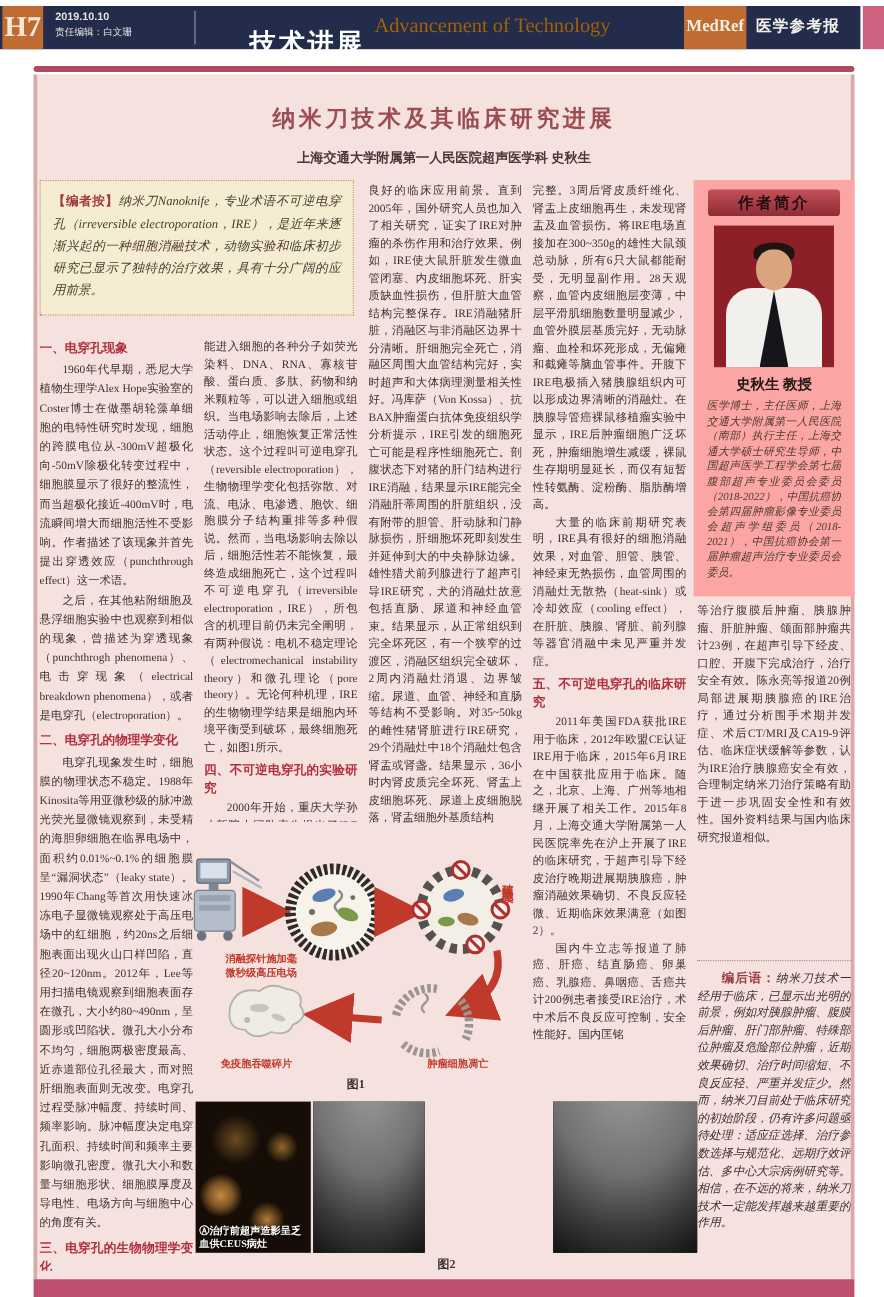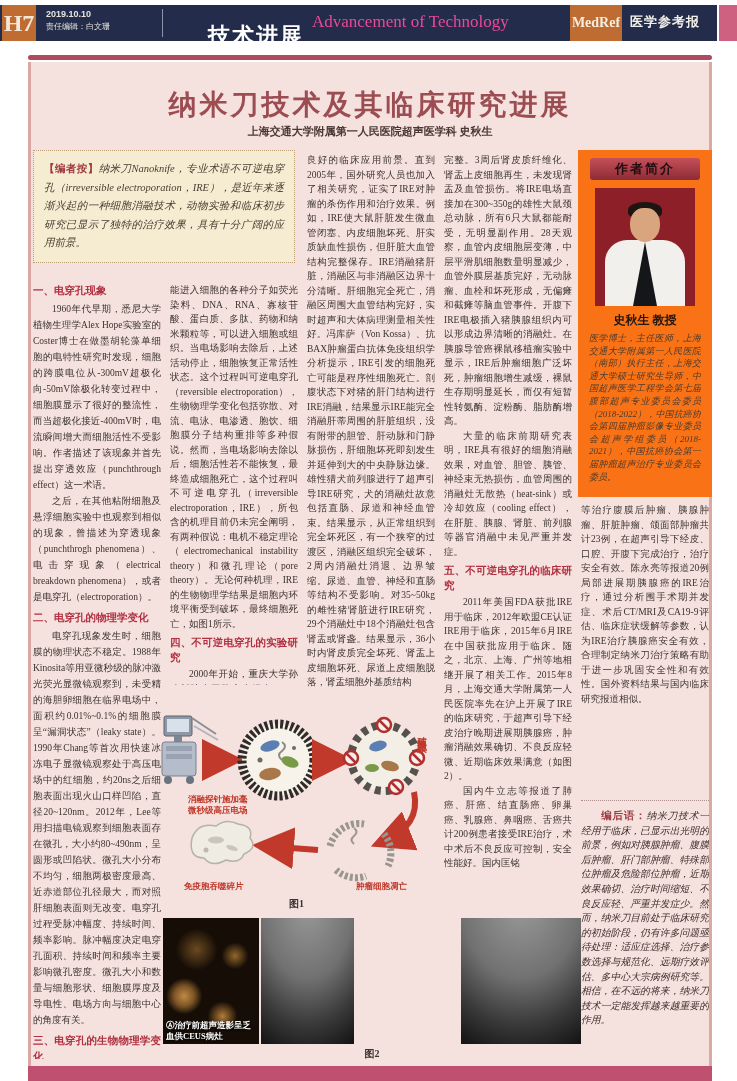--- a/index.html
+++ b/index.html
@@ -8,32 +8,32 @@
   
   .masthead{position:absolute;left:0;top:5px;width:717px;height:36px;background:#232d4b;}
   .edge-strip{position:absolute;left:719px;top:5px;width:18px;height:36px;background:#cf6180;}
   .h7-box{position:absolute;left:2px;top:5px;width:34px;height:36px;background:#bf6c32;color:#f4e7d8;
           font-weight:bold;font-size:24px;text-align:center;line-height:36px;font-family:"Liberation Serif",serif;}
   .date-blk{position:absolute;left:46px;top:9px;color:#e8e4de;font-family:"Liberation Sans",sans-serif;}
   .date-blk .d1{font-size:9px;font-weight:bold;}
   .date-blk .d2{font-size:8px;margin-top:2px;}
   .head-div{position:absolute;left:162px;top:9px;width:1px;height:28px;background:#8d93a6;}
   .sec-cn{position:absolute;left:208px;top:21px;color:#ffffff;font-weight:bold;font-size:22px;letter-spacing:2px;}
-  .sec-en{position:absolute;left:312px;top:12px;color:#ec4899;font-size:17px;font-family:"Liberation Serif",serif;}
+  .sec-en{position:absolute;left:312px;top:12px;color:#a16207;font-size:17px;font-family:"Liberation Serif",serif;}
   .medref-box{position:absolute;left:570px;top:5px;width:52px;height:36px;background:#bf6c32;color:#f6ecdf;
           font-size:14px;font-weight:bold;text-align:center;line-height:36px;font-family:"Liberation Serif",serif;}
   .paper-name{position:absolute;left:630px;top:13px;color:#f2eee8;font-weight:bold;font-size:13px;letter-spacing:1px;}
   .top-rule{position:absolute;left:28px;top:55px;width:684px;height:5px;background:#b04a5e;border-radius:3px;}
   
   .panel{position:absolute;left:28px;top:62px;width:684px;height:1004px;background:#f5e1de;}
   .panel-edge{position:absolute;top:62px;width:3px;height:1004px;background:#dca8a6;}
   .bottom-bar{position:absolute;left:28px;top:1066px;width:684px;height:15px;background:#c05070;}
   
   .art-title{position:absolute;left:28px;top:86px;width:684px;text-align:center;color:#9b4d52;
-             font-size:28px;font-weight:bold;letter-spacing:3px;}
+             font-size:19px;font-weight:bold;letter-spacing:3px;}
   .art-byline{position:absolute;left:28px;top:124px;width:684px;text-align:center;color:#4a3734;
              font-size:11px;font-weight:bold;}
   
   .ed-note{position:absolute;left:33px;top:150px;width:262px;height:113px;background:#f6ecd2;
            border:1px dotted #b99c72;box-sizing:border-box;padding:9px 10px;color:#4a3a30;
            font-size:10.5px;line-height:18.5px;text-align:justify;font-style:italic;}
   .ed-note .lbl{font-style:normal;font-weight:bold;color:#9e3a42;}
   
   .col{position:absolute;width:128px;color:#3a332f;font-size:9.5px;line-height:14.5px;
        text-align:justify;overflow:hidden;}
@@ -65,21 +65,21 @@
      radial-gradient(circle 30px at 35% 25%, #6b4a20 0%, rgba(30,18,8,0) 70%),
      #150d06;}
   .us-gray{background:radial-gradient(ellipse 120% 150% at 50% -15%, #9c9c9c 0%, #717171 42%, #3a3a3a 66%, #161616 85%),#121212;}
   #usA{left:163px;width:96px;}
   #usAg{left:261px;width:93px;}
   #usB{left:366px;width:93px;}
   #usBg{left:461px;width:120px;}
   .us .uslabel{position:absolute;left:3px;bottom:3px;color:#ffffff;font-weight:bold;font-size:8.5px;
        line-height:10.5px;text-shadow:0 1px 2px #000;}
   
-  .sidebar{position:absolute;left:578px;top:150px;width:134px;height:347px;background:#f97316;}
+  .sidebar{position:absolute;left:578px;top:150px;width:134px;height:347px;background:#fca5a5;}
   .sb-band{position:absolute;left:12px;top:8px;width:110px;height:22px;color:#240d10;font-weight:bold;
        font-size:13px;text-align:center;line-height:22px;letter-spacing:2px;
        background:linear-gradient(#c4505a,#8e2b34);border-radius:3px;}
   .sb-photo{position:absolute;left:17px;top:38px;width:100px;height:118px;background:#8c1f27;overflow:hidden;}
   .sb-head{position:absolute;left:35px;top:20px;width:30px;height:34px;background:#d9a57e;border-radius:45% 45% 50% 50%;}
   .sb-hair{position:absolute;left:33px;top:14px;width:34px;height:16px;background:#1d1512;border-radius:50% 50% 30% 30%;}
   .sb-coat{position:absolute;left:10px;top:52px;width:80px;height:70px;background:#f2f0ec;border-radius:22px 22px 0 0;}
   .sb-shirt{position:absolute;left:38px;top:54px;width:24px;height:64px;background:#15161a;
        clip-path:polygon(50% 0,100% 100%,0 100%);}
   .sb-name{position:absolute;left:0;top:162px;width:134px;text-align:center;color:#201713;

